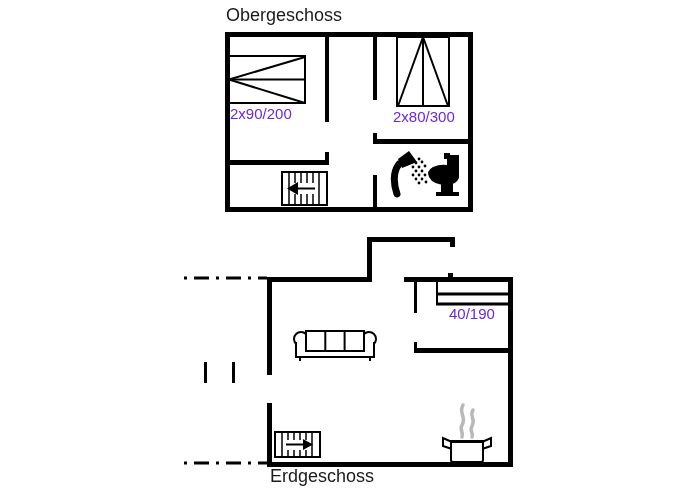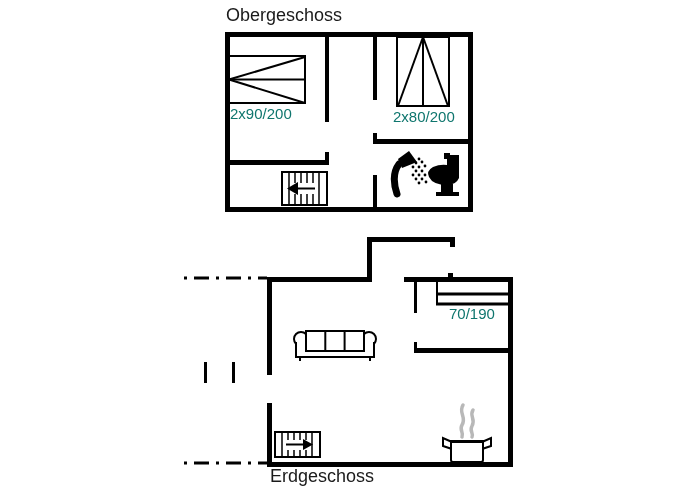--- a/index.html
+++ b/index.html
@@ -1,21 +1,21 @@
 <!DOCTYPE html>
 <html><head>
 <meta charset="utf-8">
 <style>
   html,body{margin:0;padding:0;background:#fff;}
   .canvas{position:relative;width:700px;height:500px;background:#ffffff;overflow:hidden;
           font-family:"Liberation Sans", sans-serif;color:#1a1a1a;}
   .plan{position:absolute;}
   .w{position:absolute;background:#000;}
   .title{position:absolute;font-size:18px;line-height:21px;color:#1a1a1a;white-space:nowrap;}
-  .dim{position:absolute;font-size:15px;color:#0f766e;white-space:nowrap;}
+  .dim{position:absolute;font-size:15px;color:#6d28d9;white-space:nowrap;}
   svg{position:absolute;display:block;}
 </style>
 </head>
 <body>
 
 <div class="canvas">
 
   <div class="title" style="left:226px;top:-16px;">
     <div>1. sal /</div>
     <div>Obergeschoss</div>
@@ -43,21 +43,21 @@
       <line x1="77" y1="48" x2="1" y2="24.5" stroke="#000" stroke-width="2"></line>
     </svg>
     <div class="dim" style="left:5px;top:73px;">2x90/200</div>
 
     <svg style="left:171px;top:4px;" width="54" height="71" viewBox="0 0 54 71">
       <rect x="1" y="1" width="52" height="69" fill="#fff" stroke="#000" stroke-width="2"></rect>
       <line x1="27" y1="1" x2="27" y2="70" stroke="#000" stroke-width="2"></line>
       <line x1="27" y1="1" x2="2" y2="70" stroke="#000" stroke-width="2"></line>
       <line x1="27" y1="1" x2="52" y2="70" stroke="#000" stroke-width="2"></line>
     </svg>
-    <div class="dim" style="left:168px;top:76px;">2x80/200</div>
+    <div class="dim" style="left:168px;top:76px;">2x80/300</div>
 
     <svg style="left:56px;top:139px;" width="47" height="35" viewBox="0 0 47 35">
       <rect x="1" y="1" width="45" height="33" fill="#fff" stroke="#000" stroke-width="2"></rect>
       <line x1="8" y1="1" x2="8" y2="34" stroke="#000" stroke-width="1.5"></line>
       <line x1="14" y1="1" x2="14" y2="34" stroke="#000" stroke-width="1.5"></line>
       <line x1="20" y1="1" x2="20" y2="34" stroke="#000" stroke-width="1.5"></line>
       <line x1="26" y1="1" x2="26" y2="34" stroke="#000" stroke-width="1.5"></line>
       <line x1="32" y1="1" x2="32" y2="34" stroke="#000" stroke-width="1.5"></line>
       <line x1="38" y1="1" x2="38" y2="34" stroke="#000" stroke-width="1.5"></line>
       <rect x="9" y="12" width="26" height="11" fill="#fff"></rect>
@@ -121,21 +121,21 @@
       <line x1="1" y1="3" x2="84" y2="3" stroke="#000" stroke-width="3" stroke-dasharray="3 7 15 7"></line>
     </svg>
     <div class="w" style="left:21px;top:125px;width:3px;height:21px;"></div>
     <div class="w" style="left:49px;top:125px;width:3px;height:21px;"></div>
 
     <svg style="left:253px;top:45px;" width="72" height="24" viewBox="0 0 72 24">
       <line x1="1" y1="0" x2="1" y2="23" stroke="#000" stroke-width="2"></line>
       <line x1="0" y1="12" x2="72" y2="12" stroke="#000" stroke-width="3"></line>
       <line x1="0" y1="22" x2="72" y2="22" stroke="#000" stroke-width="3"></line>
     </svg>
-    <div class="dim" style="left:266px;top:68px;">70/190</div>
+    <div class="dim" style="left:266px;top:68px;">40/190</div>
 
     <svg style="left:109px;top:91px;" width="86" height="36" viewBox="0 0 86 36">
       <circle cx="9" cy="11" r="7" fill="#fff" stroke="#000" stroke-width="2"></circle>
       <circle cx="77" cy="11" r="7" fill="#fff" stroke="#000" stroke-width="2"></circle>
       <path d="M4,14 L4,29 L82,29 L82,14" fill="#fff" stroke="#000" stroke-width="2"></path>
       <rect x="14" y="3" width="58" height="20" fill="#fff" stroke="#000" stroke-width="2"></rect>
       <line x1="33.3" y1="3" x2="33.3" y2="23" stroke="#000" stroke-width="2"></line>
       <line x1="52.6" y1="3" x2="52.6" y2="23" stroke="#000" stroke-width="2"></line>
       <line x1="8" y1="29" x2="8" y2="33" stroke="#000" stroke-width="2"></line>
       <line x1="78" y1="29" x2="78" y2="33" stroke="#000" stroke-width="2"></line>

